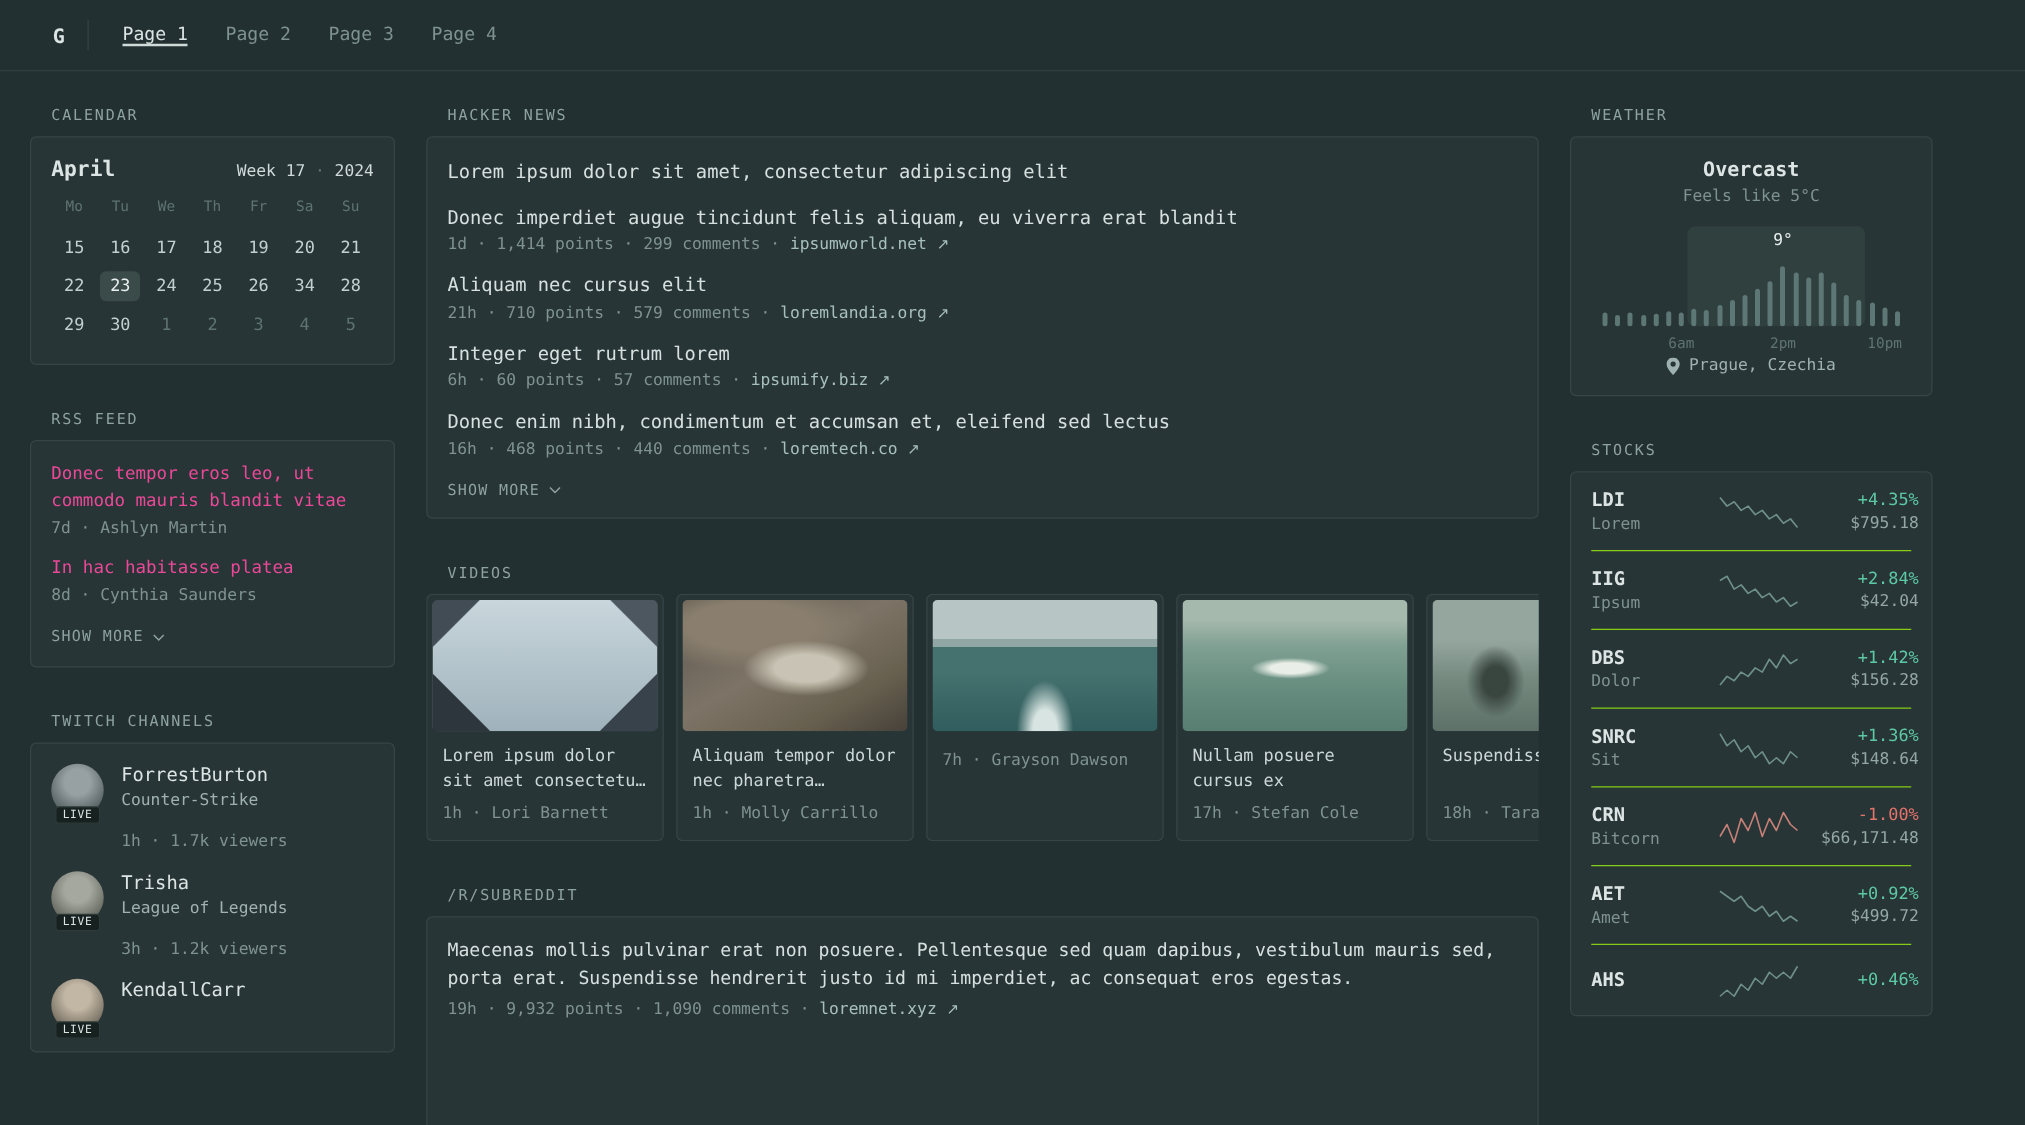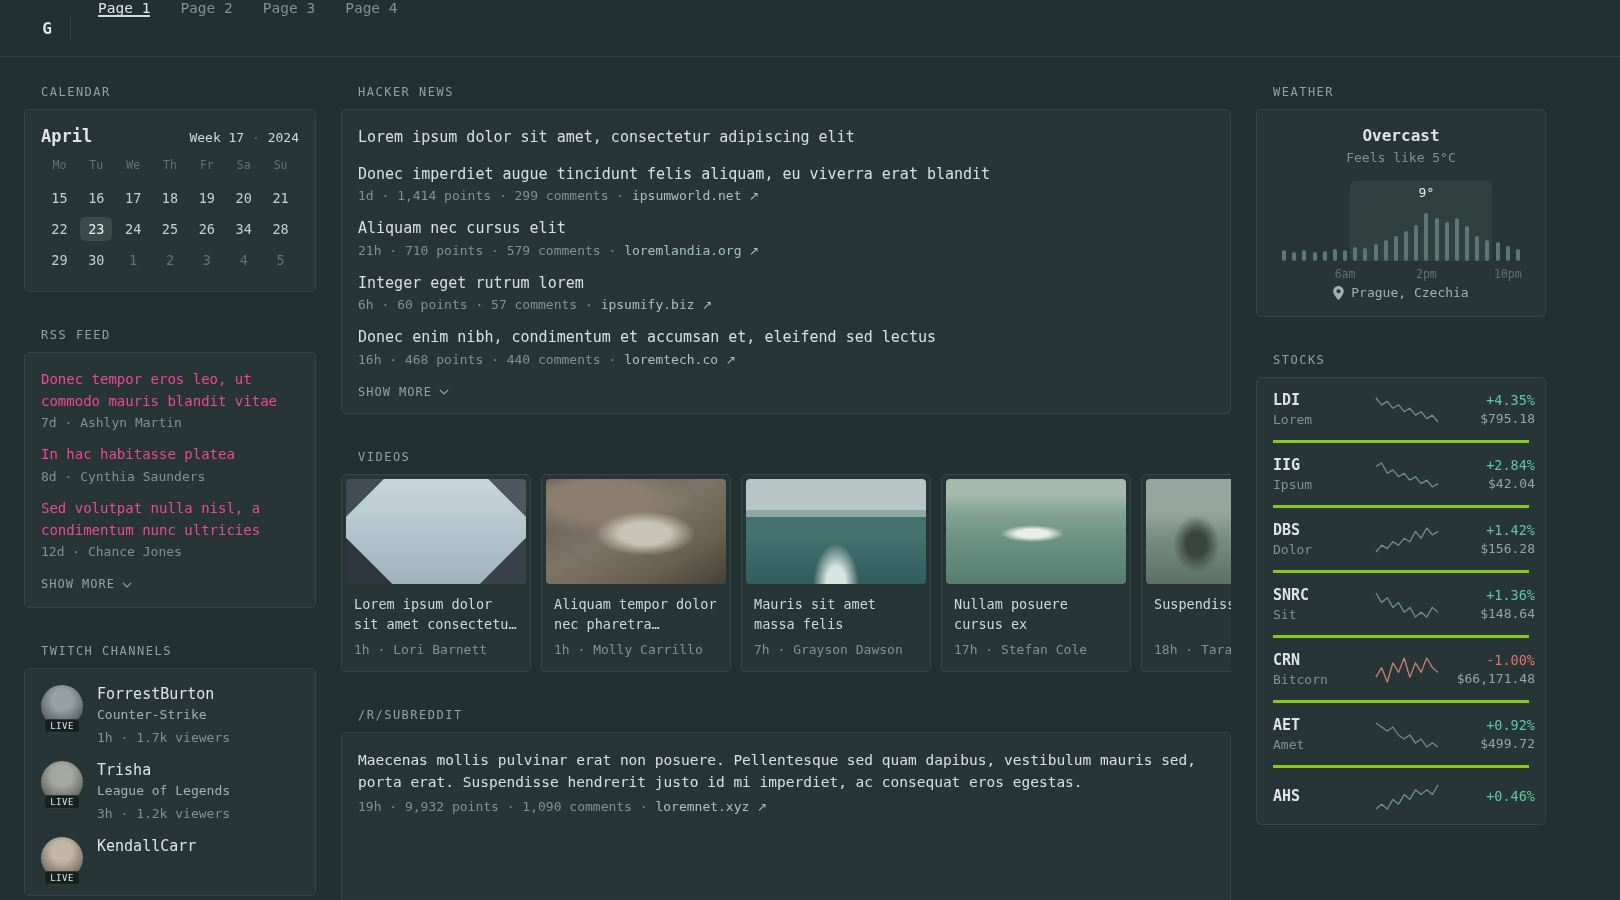--- a/index.html
+++ b/index.html
@@ -3,21 +3,21 @@
 <meta charset="utf-8">
 <style>
   *{box-sizing:border-box;margin:0;padding:0}
   html,body{width:1620px;height:900px;overflow:hidden}
   body{background:#233031;color:#d3dedd;font-family:"DejaVu Sans Mono","Liberation Mono",monospace;font-size:14px}
 
   
   .topbar{height:57px;display:flex;align-items:stretch;padding:0 24px;border-bottom:1px solid #31403f}
   .logo{display:flex;align-items:center;justify-content:center;width:46px;font-weight:bold;font-size:16px;color:#dce5e4}
   .vdiv{width:1px;background:#334443;margin:16px 12px 16px 0}
-  .tabs{display:flex;align-items:flex-start}
+  .tabs{display:flex;align-items:center}
   .tab{display:flex;align-items:center;padding:0 15px;color:#7e9290;font-size:14.5px;cursor:pointer;position:relative}
   .tab.active{color:#dce5e4}
   .tab.active::after{content:"";position:absolute;left:15px;right:15px;bottom:-1px;height:2px;background:#cfdad9}
 
   
   .content{display:flex;gap:25px;padding:28px 74px 0 24px;align-items:flex-start}
   .col-left{width:292px;flex:none}
   .col-mid{flex:1;min-width:0}
   .col-right{width:290px;flex:none}
   .widget{margin-bottom:36px}
@@ -47,21 +47,21 @@
   
   .twitch{padding:16px;display:flex;flex-direction:column;gap:16px}
   .tw-item{display:flex;gap:14px;align-items:flex-start}
   .tw-avatar{width:42px;height:42px;border-radius:50%;position:relative;flex:none;cursor:pointer}
   .av-1{background:radial-gradient(circle at 50% 35%,#97a0a2 0 30%,#5d686a 70%,#39464a)}
   .av-2{background:radial-gradient(circle at 50% 35%,#a5a89e 0 30%,#6b6f66 70%,#42484a)}
   .av-3{background:radial-gradient(circle at 50% 35%,#c2b6a4 0 30%,#7d7668 70%,#4a4a42)}
   .tw-live{position:absolute;left:50%;transform:translateX(-50%);bottom:-6px;background:#17211f;color:#dbe4e3;font-size:9px;letter-spacing:.5px;padding:1px 5px;border-radius:3px;border:1px solid #2c3a39}
   .tw-name{font-size:15px;color:#dce5e4;cursor:pointer}
   .tw-game{font-size:13px;color:#9fb2b0;margin-top:4px}
-  .tw-meta{font-size:13px;color:#7e9290;margin-top:8px}
+  .tw-meta{font-size:13px;color:#7e9290;margin-top:18px}
 
   
   .hn{padding:16px 16px 14px}
   .hn-item{margin-bottom:14px}
   .hn-title{font-size:15px;color:#d6e0df;line-height:1.5;cursor:pointer}
   .hn-meta{font-size:13px;color:#7e9290;margin-top:3px}
   .domain{color:#a7c0bc;cursor:pointer}
   .arrow{color:#a7c0bc;font-family:"DejaVu Sans",sans-serif;font-size:12px}
 
   
@@ -104,21 +104,21 @@
   .w-band{position:absolute;top:0;bottom:0;background:#30403f;border-radius:6px}
   .w-bars{position:absolute;left:0;right:0;bottom:0;top:0;display:flex;align-items:flex-end;justify-content:space-between;padding:0 3px}
   .wbar{width:4px;border-radius:2px;background:#5c7775}
   .w-temp{position:absolute;top:4px;transform:translateX(-50%);font-size:13px;color:#e8efee}
   .w-hour{position:absolute;bottom:-20px;transform:translateX(-50%);font-size:11.5px;color:#5e7471}
   .w-loc{display:flex;align-items:center;justify-content:center;gap:7px;margin-top:14px;font-size:13px;color:#9fb2b0}
   .w-loc svg{flex:none}
 
   
   .stocks-card{padding:0 16px}
-  .stock-row{display:flex;align-items:center;gap:8px;padding:13px 0;border-bottom:3px solid #84cc16;cursor:pointer}
+  .stock-row{display:flex;align-items:center;gap:8px;padding:13px 0;border-bottom:1px solid #84cc16;cursor:pointer}
   .stock-row:last-child{border-bottom:none}
   .s-info{width:94px;flex:none}
   .s-sym{font-size:15px;font-weight:bold;color:#dce5e4}
   .s-name{font-size:13px;color:#7e9290;margin-top:3px}
   .s-spark{flex:1;display:flex;justify-content:center;align-items:center}
   .s-right{width:88px;flex:none;text-align:right}
   .s-change{font-size:13.5px}
   .s-change.up{color:#5dc9a4}
   .s-change.down{color:#e2746c}
   .s-price{font-size:13px;color:#93a7a4;margin-top:3px}
@@ -232,24 +232,20 @@
         <div class="card rss">
           <div id="rss-list">
               <div class="rss-item">
                 <div class="rss-title">Donec tempor eros leo, ut commodo mauris blandit vitae</div>
                 <div class="rss-meta">7d · Ashlyn Martin</div>
               </div>
               <div class="rss-item">
                 <div class="rss-title">In hac habitasse platea</div>
                 <div class="rss-meta">8d · Cynthia Saunders</div>
               </div>
-              <div class="rss-item">
-                <div class="rss-title">Sed volutpat nulla nisl, a condimentum nunc ultricies</div>
-                <div class="rss-meta">12d · Chance Jones</div>
-              </div>
             </div>
           <div class="show-more">
             <span>SHOW MORE</span>
             <svg width="10" height="6" viewBox="0 0 10 6">
                 <path d="M1 1l4 4 4-4" fill="none" stroke="currentColor" stroke-width="1.2"></path>
               </svg>
           </div>
         </div>
       </div>
 
@@ -337,21 +333,20 @@
             <div class="video-card">
               <div class="thumb camera-hands"></div>
               <div class="video-body">
                 <div class="video-title">Aliquam tempor dolor nec pharetra…</div>
                 <div class="video-meta">1h · Molly Carrillo</div>
               </div>
             </div>
             <div class="video-card">
               <div class="thumb boat-wake"></div>
               <div class="video-body">
-                <div class="video-title">Mauris sit amet massa felis</div>
                 <div class="video-meta">7h · Grayson Dawson</div>
               </div>
             </div>
             <div class="video-card">
               <div class="thumb canoe-lake"></div>
               <div class="video-body">
                 <div class="video-title">Nullam posuere cursus ex</div>
                 <div class="video-meta">17h · Stefan Cole</div>
               </div>
             </div>

